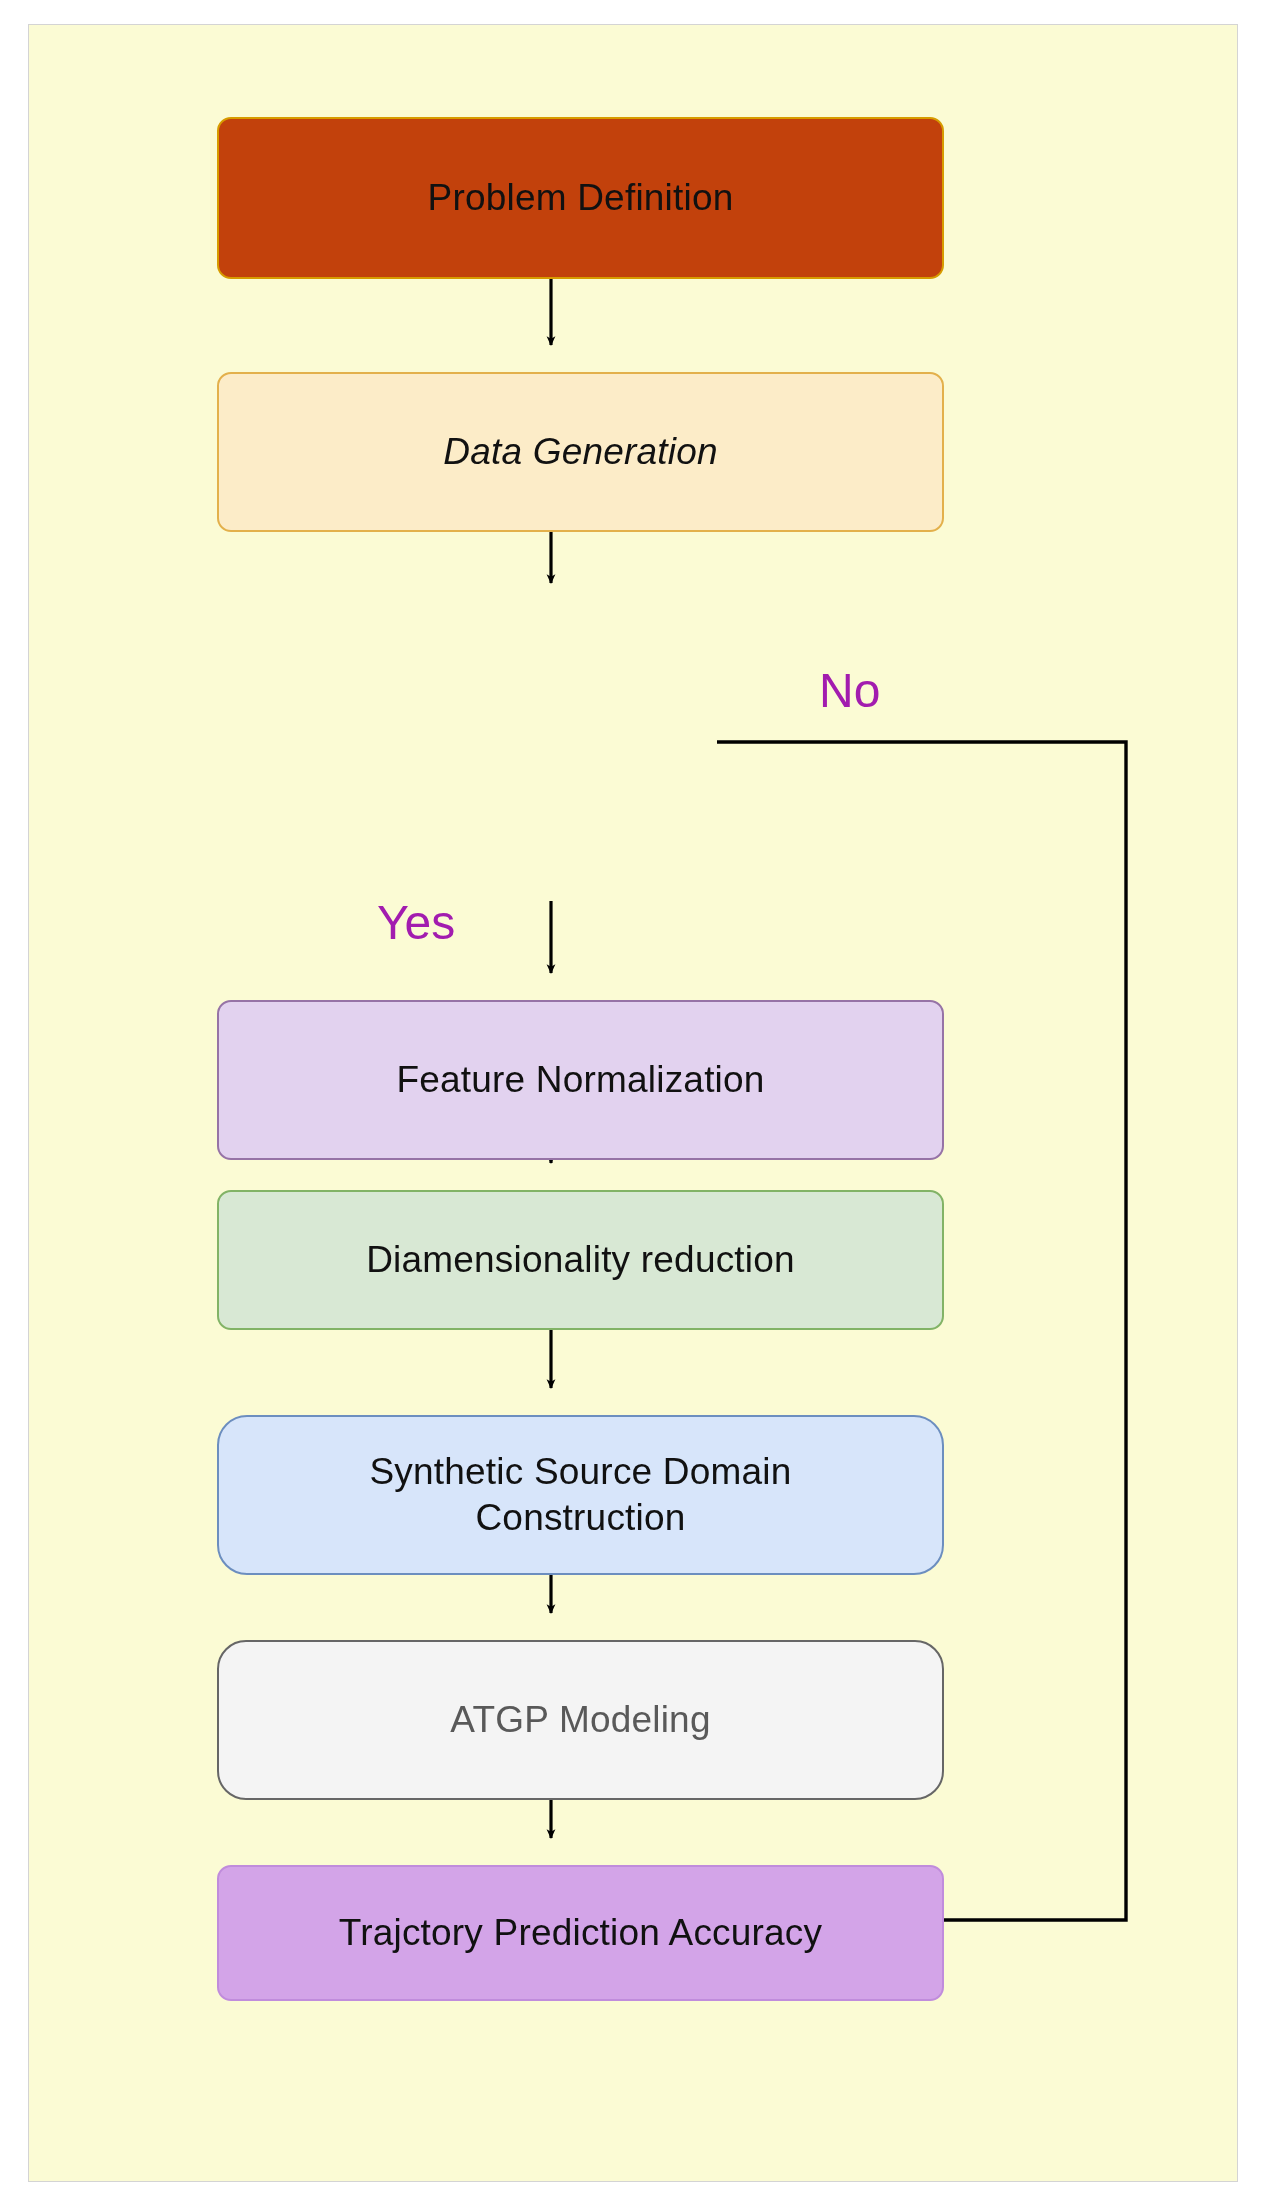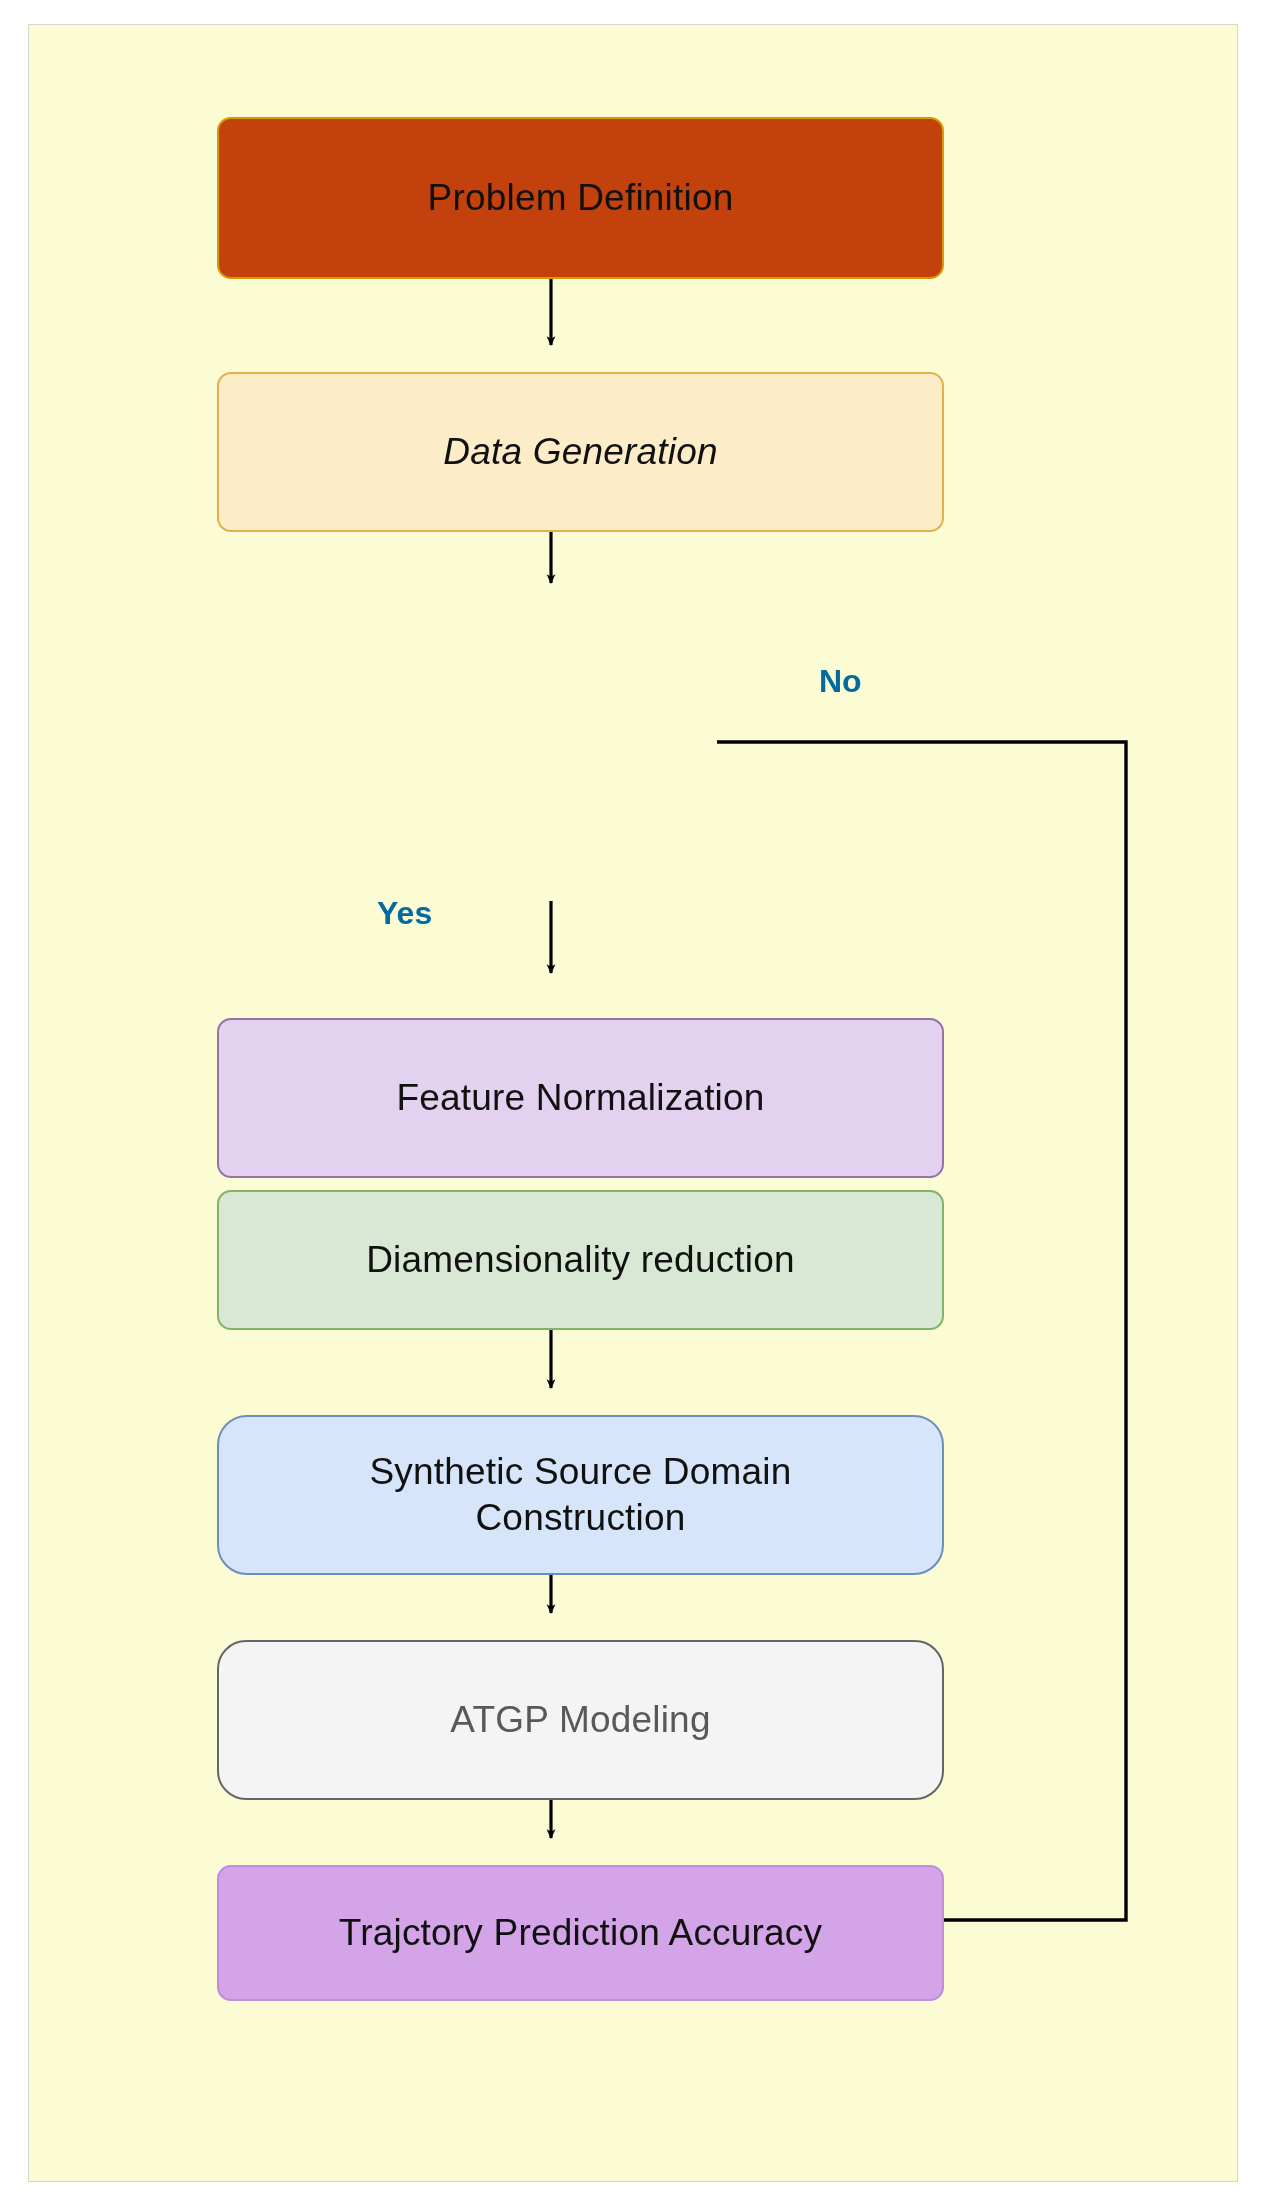--- a/index.html
+++ b/index.html
@@ -56,21 +56,20 @@
   .n-data {
     top: 347px; height: 160px;
     background: #fcecc8;
     border-color: #e3b04b;
     font-style: italic;
   }
   .n-feature {
     top: 975px; height: 160px;
     background: #e2d2ef;
     border-color: #9673a6;
-    margin-top: 18px;
   }
   .n-dimred {
     top: 1165px; height: 140px;
     background: #d8e8d4;
     border-color: #82b366;
   }
   .n-synth {
     top: 1390px; height: 160px;
     background: #d7e5fa;
     border-color: #6c8ebf;
@@ -111,24 +110,23 @@
     justify-content: center;
     font-size: 37px;
     color: #111111;
     line-height: 1.22;
     text-align: center;
     pointer-events: none;
   }
   
   .edge-label {
     position: absolute;
-    font-size: 32px;
-    color: #0369a1;
+    font-size: 48px;
+    color: #a21caf;
     white-space: nowrap;
-    font-weight: bold;
   }
   .lbl-no  { left: 790px; top: 638px; }
   .lbl-yes { left: 348px; top: 870px; }
 
   
   #edges {
     position: absolute;
     left: 0; top: 0;
     width: 1266px; height: 2208px;
     pointer-events: none;

